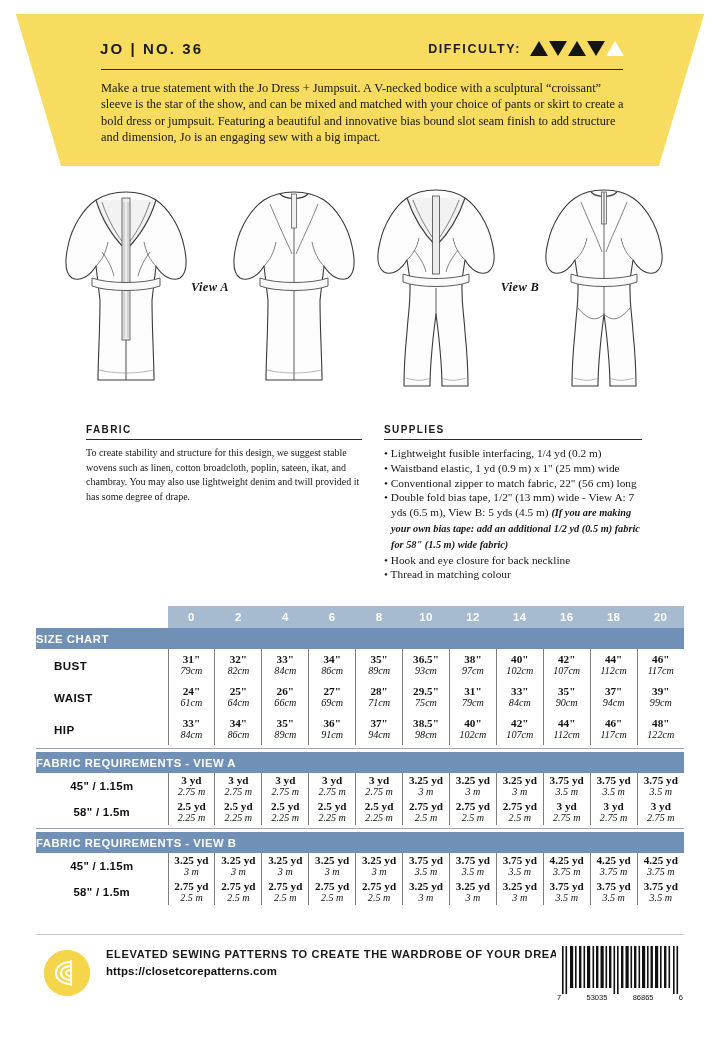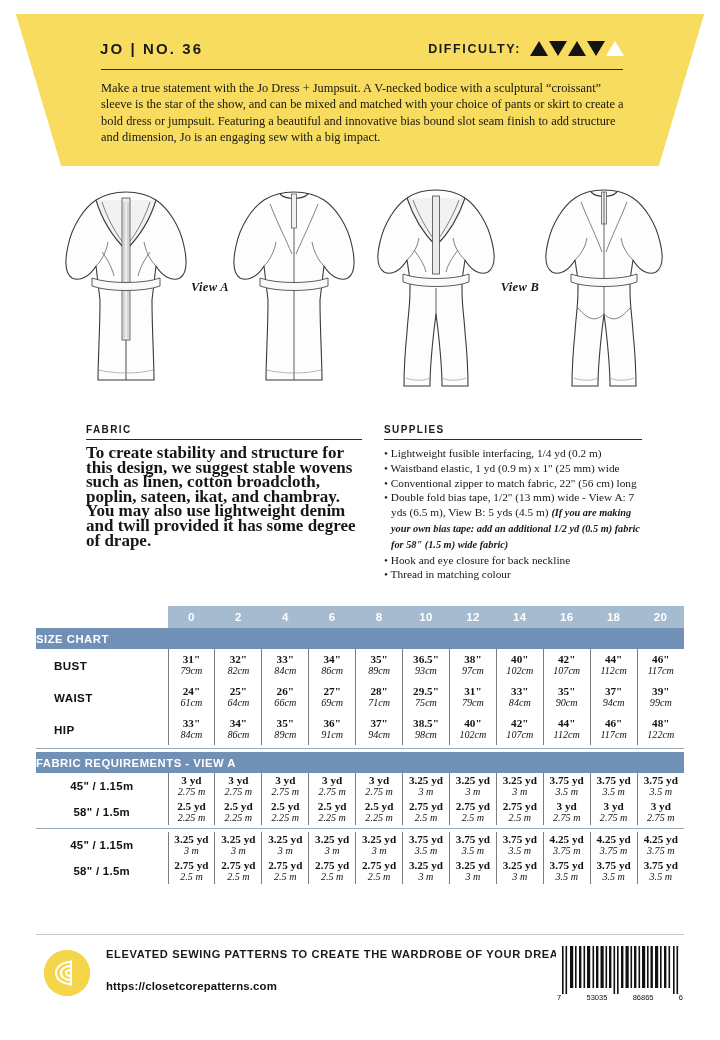--- a/index.html
+++ b/index.html
@@ -65,21 +65,21 @@
   .info-row { position: absolute; left: 0; top: 424px; width: 720px; }
   .col-fabric   { position: absolute; left: 86px;  width: 276px; }
   .col-supplies { position: absolute; left: 384px; width: 258px; }
   .sec-title {
     font-size: 10px; font-weight: 700; letter-spacing: 1.4px; color: #1a1a1a;
     padding-bottom: 4px;
   }
   .sec-rule { height: 0; border-top: 1.3px solid #2b2b2b; margin-bottom: 6px; }
   .sec-body {
     font-family: "Liberation Serif", serif;
-    font-size: 17px; line-height: 14.6px; color: #161616; font-weight: bold;
+    font-size: 10px; line-height: 14.6px; color: #161616;
   }
   .sup-list { list-style: none; }
   .sup-list li {
     font-family: Liberation Serif, serif;
     font-size: 11.3px; line-height: 14.8px; color: #161616;
     text-indent: -7px; padding-left: 7px; margin-bottom: 0px;
   }
   .sup-list li::before { content: "\2022  "; }
   .sup-note { font-style: italic; font-weight: 700; font-size: 10.3px; }
 
@@ -134,21 +134,21 @@
   .footer-tag {
     font-size: 11.1px; font-weight: 700; letter-spacing: .62px; color: #1a1a1a;
     white-space: nowrap;
   }
   .footer-copy {
     margin-top: 5px; font-size: 8.6px; color: #2a2a2a; letter-spacing: .05px;
     white-space: nowrap;
   }
   .heart { color: #f2807f; }
   .footer-url {
-    margin-top: 20px; font-size: 11.4px; font-weight: 700; color: #111; letter-spacing: .15px;
+    margin-top: 5px; font-size: 11.4px; font-weight: 700; color: #111; letter-spacing: .15px;
   }
   .barcode { position: absolute; right: 0px; top: -2px; width: 128px; height: 62px; }
   .bc-digits {
     position: absolute; left: 0; top: 47px; width: 128px;
     font-size: 7.5px; color: #111; display: flex; justify-content: space-between;
     padding: 0 1px;
   }
 </style>
 </head>
 <body>
@@ -551,20 +551,23 @@
             </td>
             <td>
               <span class="v-imp">3 yd</span>
               <span class="v-met">2.75 m</span>
             </td>
           </tr>
           <tr class="spacer-row">
             <td colspan="12">
               <div class="rule-line"></div>
             </td>
+          </tr>
+          <tr class="section-row">
+            <td colspan="12">FABRIC REQUIREMENTS - VIEW B</td>
           </tr>
           <tr class="fr-row">
             <td class="col-label fr-label-cell">45"  /  1.15m</td>
             <td>
               <span class="v-imp">3.25 yd</span>
               <span class="v-met">3 m</span>
             </td>
             <td>
               <span class="v-imp">3.25 yd</span>
               <span class="v-met">3 m</span>

